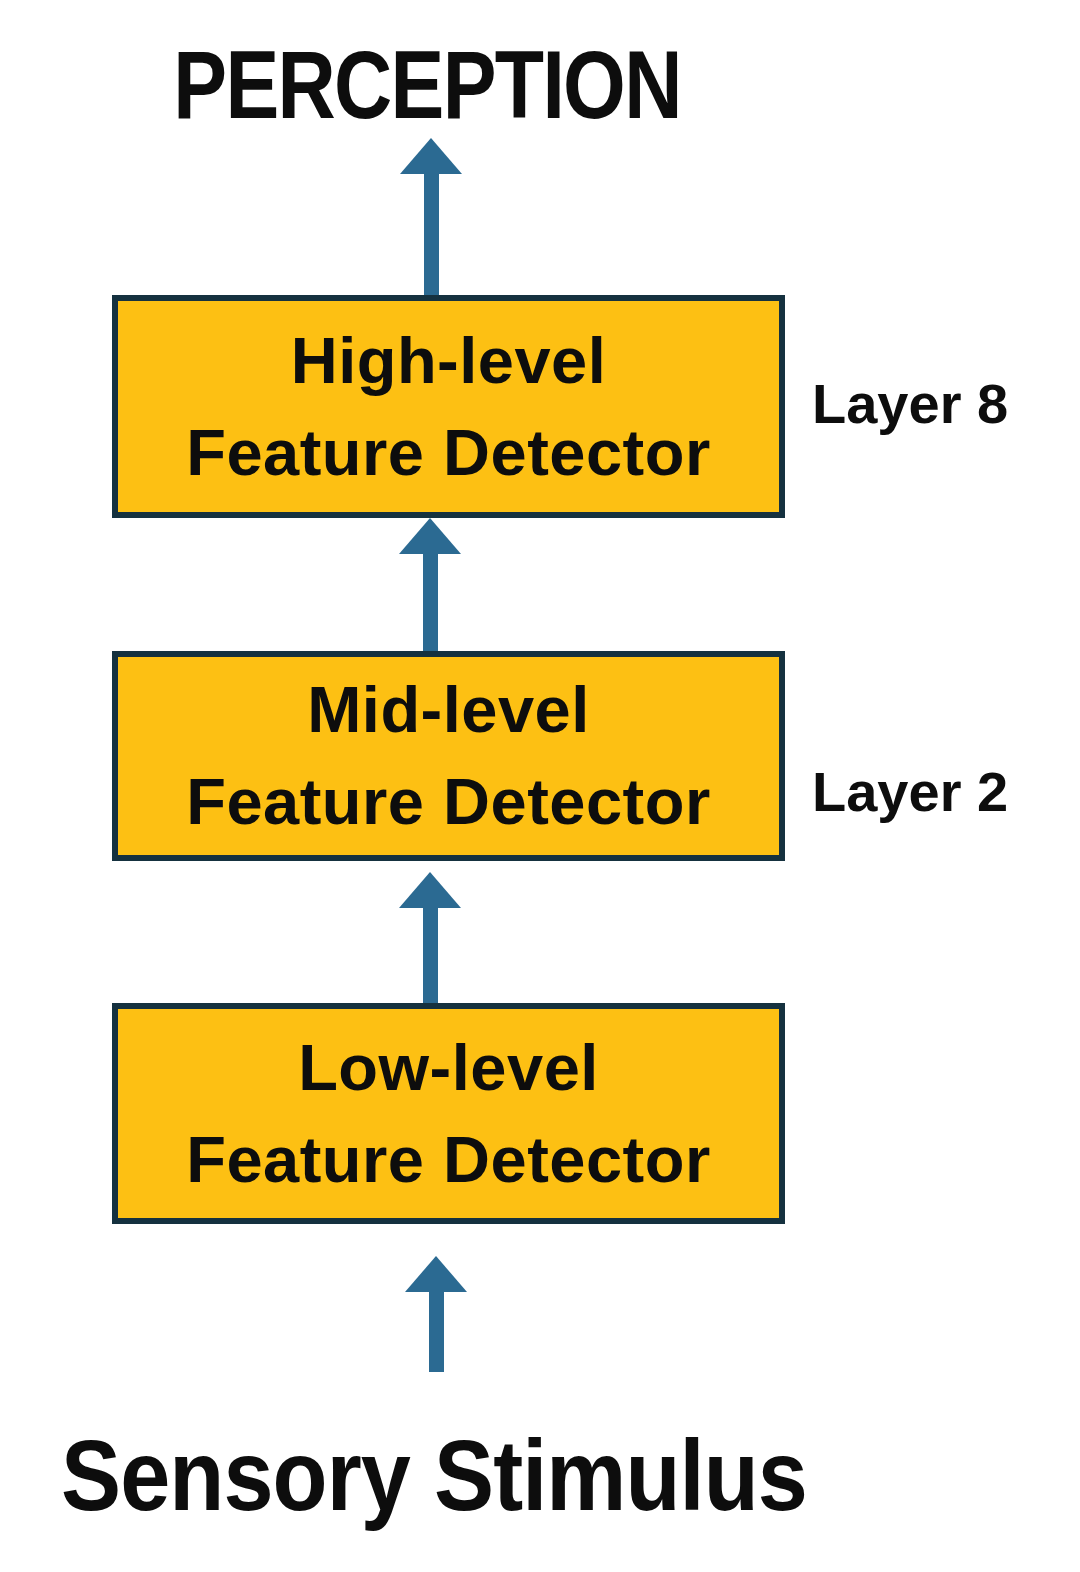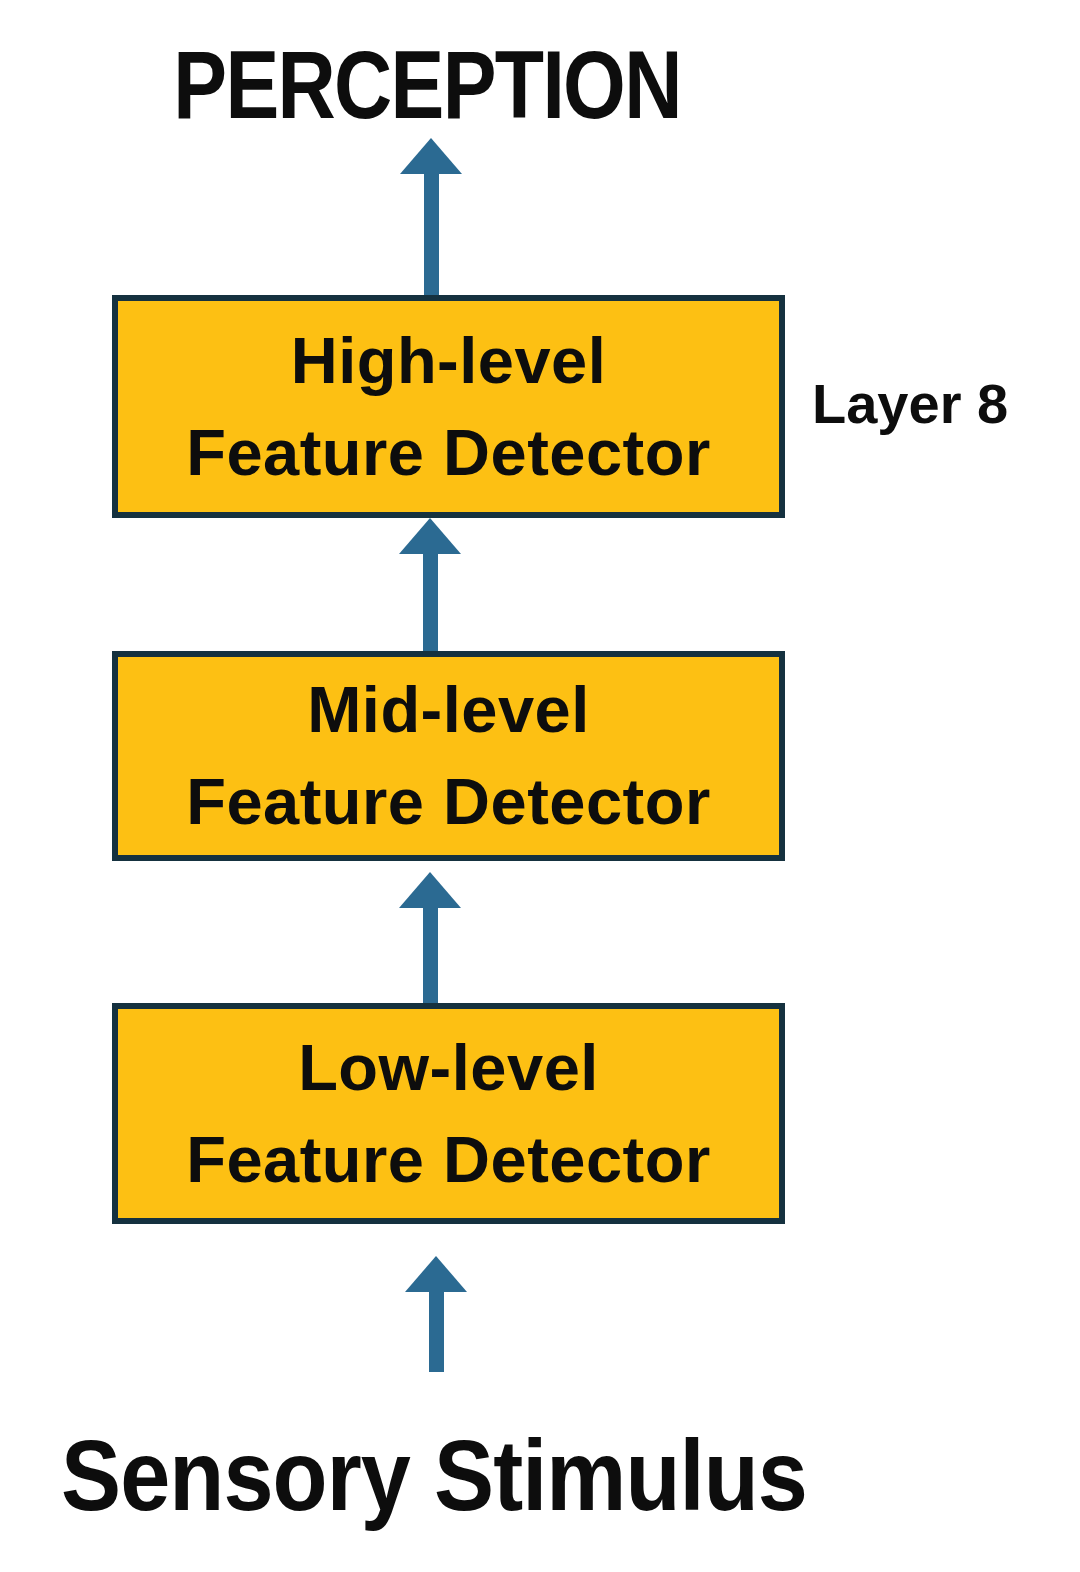--- a/index.html
+++ b/index.html
@@ -121,20 +121,21 @@
 
   <div class="arrow arrow2">
     <div class="arrow-head"></div>
     <div class="arrow-stem"></div>
   </div>
 
   <div class="box box2">
     <div class="box-line">Mid-level</div>
     <div class="box-line">Feature Detector</div>
   </div>
+  <div class="side-label side2">Layer 2</div>
 
   <div class="arrow arrow3">
     <div class="arrow-head"></div>
     <div class="arrow-stem"></div>
   </div>
 
   <div class="box box3">
     <div class="box-line">Low-level</div>
     <div class="box-line">Feature Detector</div>
   </div>

